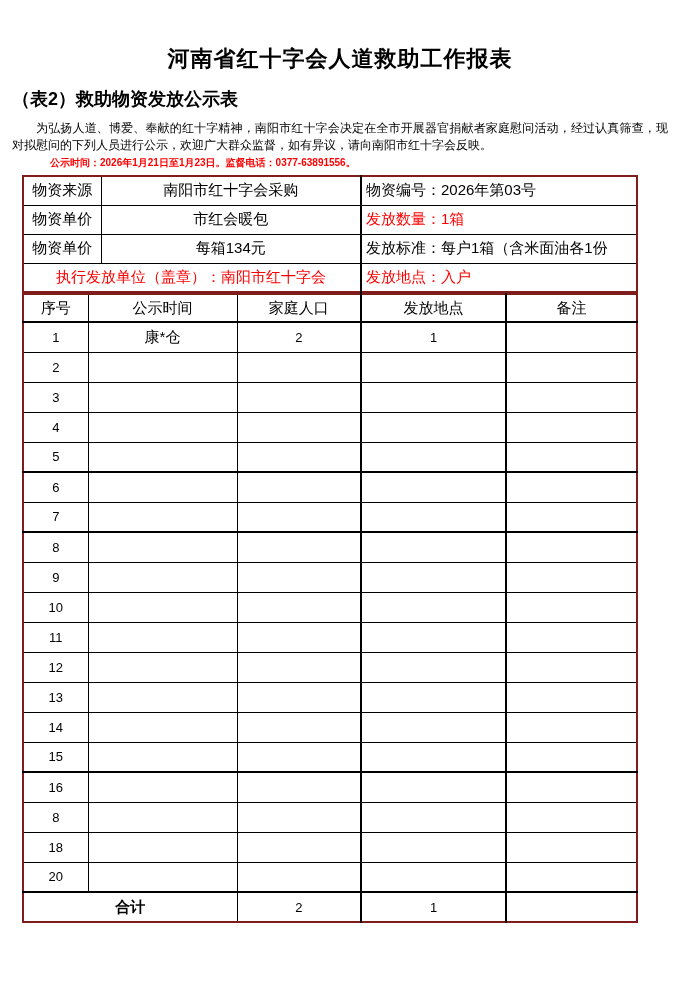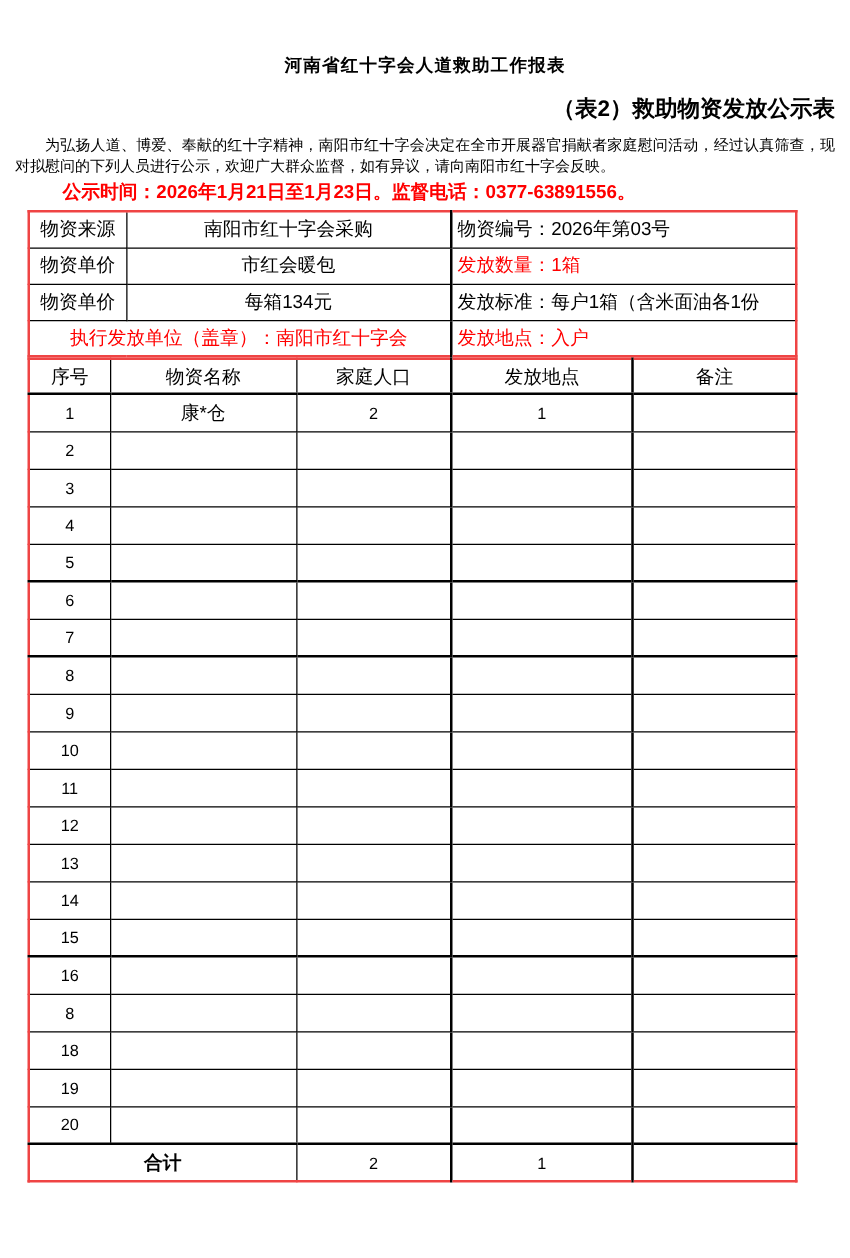--- a/index.html
+++ b/index.html
@@ -8,52 +8,52 @@
     width: 680px; height: 1006px;
     font-family: "Liberation Sans", sans-serif;
     color: #000;
     overflow: hidden;
   }
   .doc { padding: 0 12px; }
 
   .title {
     margin-top: 44px;
     text-align: center;
-    font-size: 14px;
+    font-size: 22px;
     font-weight: bold;
     letter-spacing: 1px;
   }
   .subtitle {
     margin-top: 13px;
-    text-align: right;
+    text-align: left;
     font-size: 18px;
     font-weight: bold;
   }
   .intro {
     margin-top: 9px;
     font-size: 12px;
     line-height: 17px;
     text-indent: 2em;
     text-align: justify;
   }
   .notice {
     margin: 2px 0 5px 0;
     padding-left: 38px;
-    font-size: 15px;
+    font-size: 10px;
     font-weight: bold;
     color: #ff0000;
   }
 
   table {
     border-collapse: collapse;
     table-layout: fixed;
     width: 614px;
     margin-left: 10px;
   }
-  table { border: 2px solid #ef4444; }
+  table { border: 2px solid #7f1d1d; }
   td {
     border: 1px solid #000;
     height: 29px;
     font-size: 15px;
     padding: 0 3px;
     overflow: hidden;
     white-space: nowrap;
     vertical-align: middle;
   }
   .c { text-align: center; }
@@ -111,21 +111,21 @@
     <colgroup>
         <col style="width:65px">
         <col style="width:149px">
         <col style="width:124px">
         <col style="width:145px">
         <col style="width:131px">
       </colgroup>
     <tbody>
       <tr class="header">
         <td class="c">序号</td>
-        <td class="c">物资名称</td>
+        <td class="c">公示时间</td>
         <td class="c">家庭人口</td>
         <td class="c thick-left">发放地点</td>
         <td class="c thick-left">备注</td>
       </tr>
     </tbody>
     <tbody>
         <tr>
           <td class="c num">1</td>
           <td class="c">康*仓</td>
           <td class="c num">2</td>
@@ -239,27 +239,20 @@
         </tr>
         <tr>
           <td class="c num">8</td>
           <td class="c"></td>
           <td class="c num"></td>
           <td class="c num thick-left"></td>
           <td class="thick-left"></td>
         </tr>
         <tr>
           <td class="c num">18</td>
-          <td class="c"></td>
-          <td class="c num"></td>
-          <td class="c num thick-left"></td>
-          <td class="thick-left"></td>
-        </tr>
-        <tr>
-          <td class="c num">19</td>
           <td class="c"></td>
           <td class="c num"></td>
           <td class="c num thick-left"></td>
           <td class="thick-left"></td>
         </tr>
         <tr>
           <td class="c num">20</td>
           <td class="c"></td>
           <td class="c num"></td>
           <td class="c num thick-left"></td>

